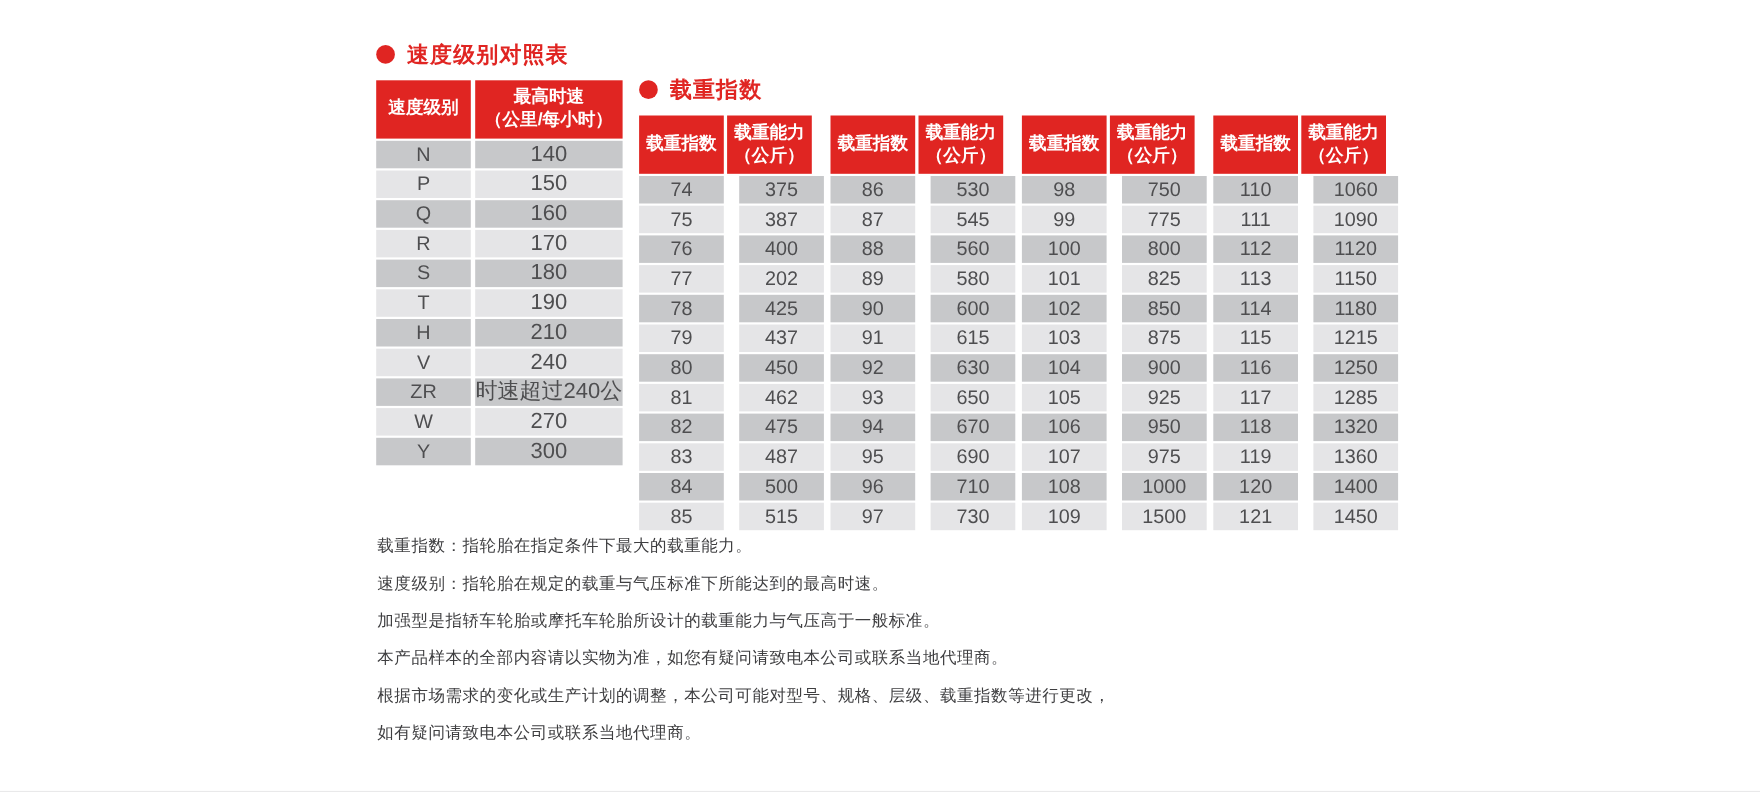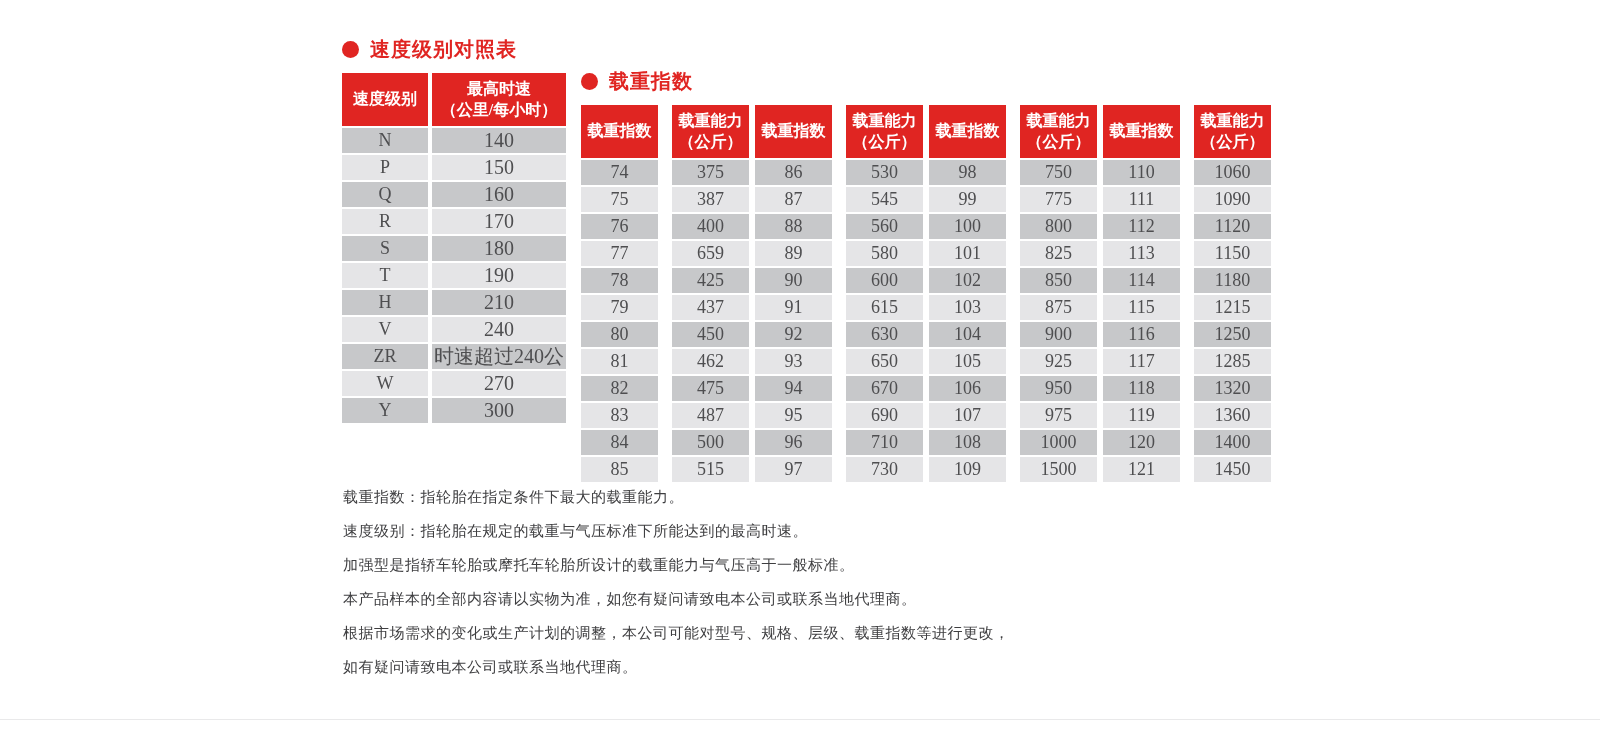--- a/index.html
+++ b/index.html
@@ -1,29 +1,29 @@
 <!DOCTYPE html>
 <html style="--accent: #e02522; --row-dark: #c7c8ca; --row-light: #e5e5e7; --cell-text: #4e4e50;"><head>
 <meta charset="utf-8">
 <style>
   html,body { margin:0; padding:0; }
   .page {
     position:relative; width:1600px; height:734px; background:#ffffff;
-    font-family:Liberation Serif, serif; overflow:hidden;
+    font-family:Liberation Sans, sans-serif; overflow:hidden;
   }
   .section { position:absolute; top:38px; }
   .section.speed { left:342px; }
   .section.load  { left:581px;margin-top:32px; }
 
   .section-title { display:flex; align-items:center; gap:11px; height:22px; }
   .dot { width:17px; height:17px; border-radius:50%; background:var(--accent); flex:0 0 auto; }
   .title-text { color:var(--accent); font-size:20px; font-weight:bold; letter-spacing:1px; }
 
   .tbl { margin-top:13px; }
-  .thead { display:flex; gap:4px;justify-content:space-between; }
+  .thead { display:flex; gap:4px; }
   .th {
     height:53px; background:var(--accent); color:#ffffff;
     display:flex; align-items:center; justify-content:center; text-align:center;
     font-size:16px; font-weight:bold; white-space:pre-line; line-height:1.3;
   }
   .speed .th.c1 { width:86px; }
   .speed .th.c2 { width:134px; }
 
   .tbody { margin-top:2px; }
   .tr { display:flex; gap:4px; margin-top:2px; }
@@ -135,21 +135,21 @@
             <div class="tr">
               <div class="td">75</div>
               <div class="td">387</div>
             </div>
             <div class="tr">
               <div class="td">76</div>
               <div class="td">400</div>
             </div>
             <div class="tr">
               <div class="td">77</div>
-              <div class="td">659</div>
+              <div class="td">202</div>
             </div>
             <div class="tr">
               <div class="td">78</div>
               <div class="td">425</div>
             </div>
             <div class="tr">
               <div class="td">79</div>
               <div class="td">437</div>
             </div>
             <div class="tr">

